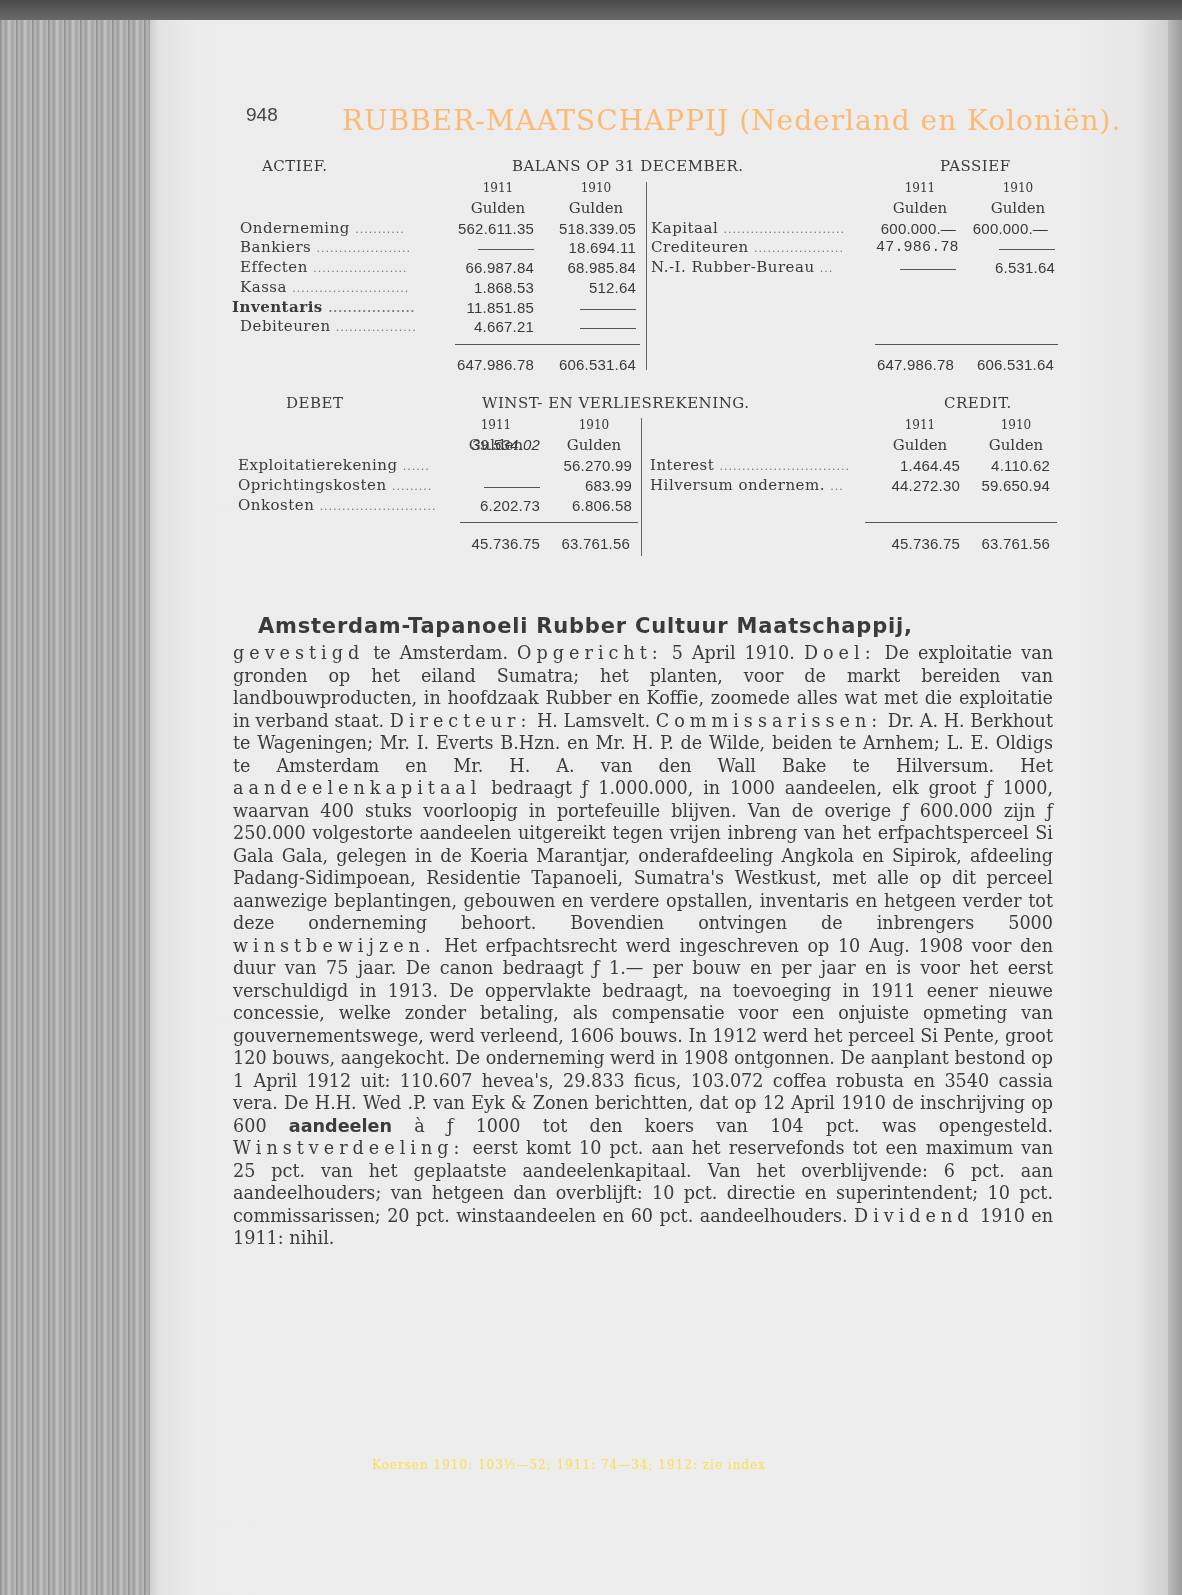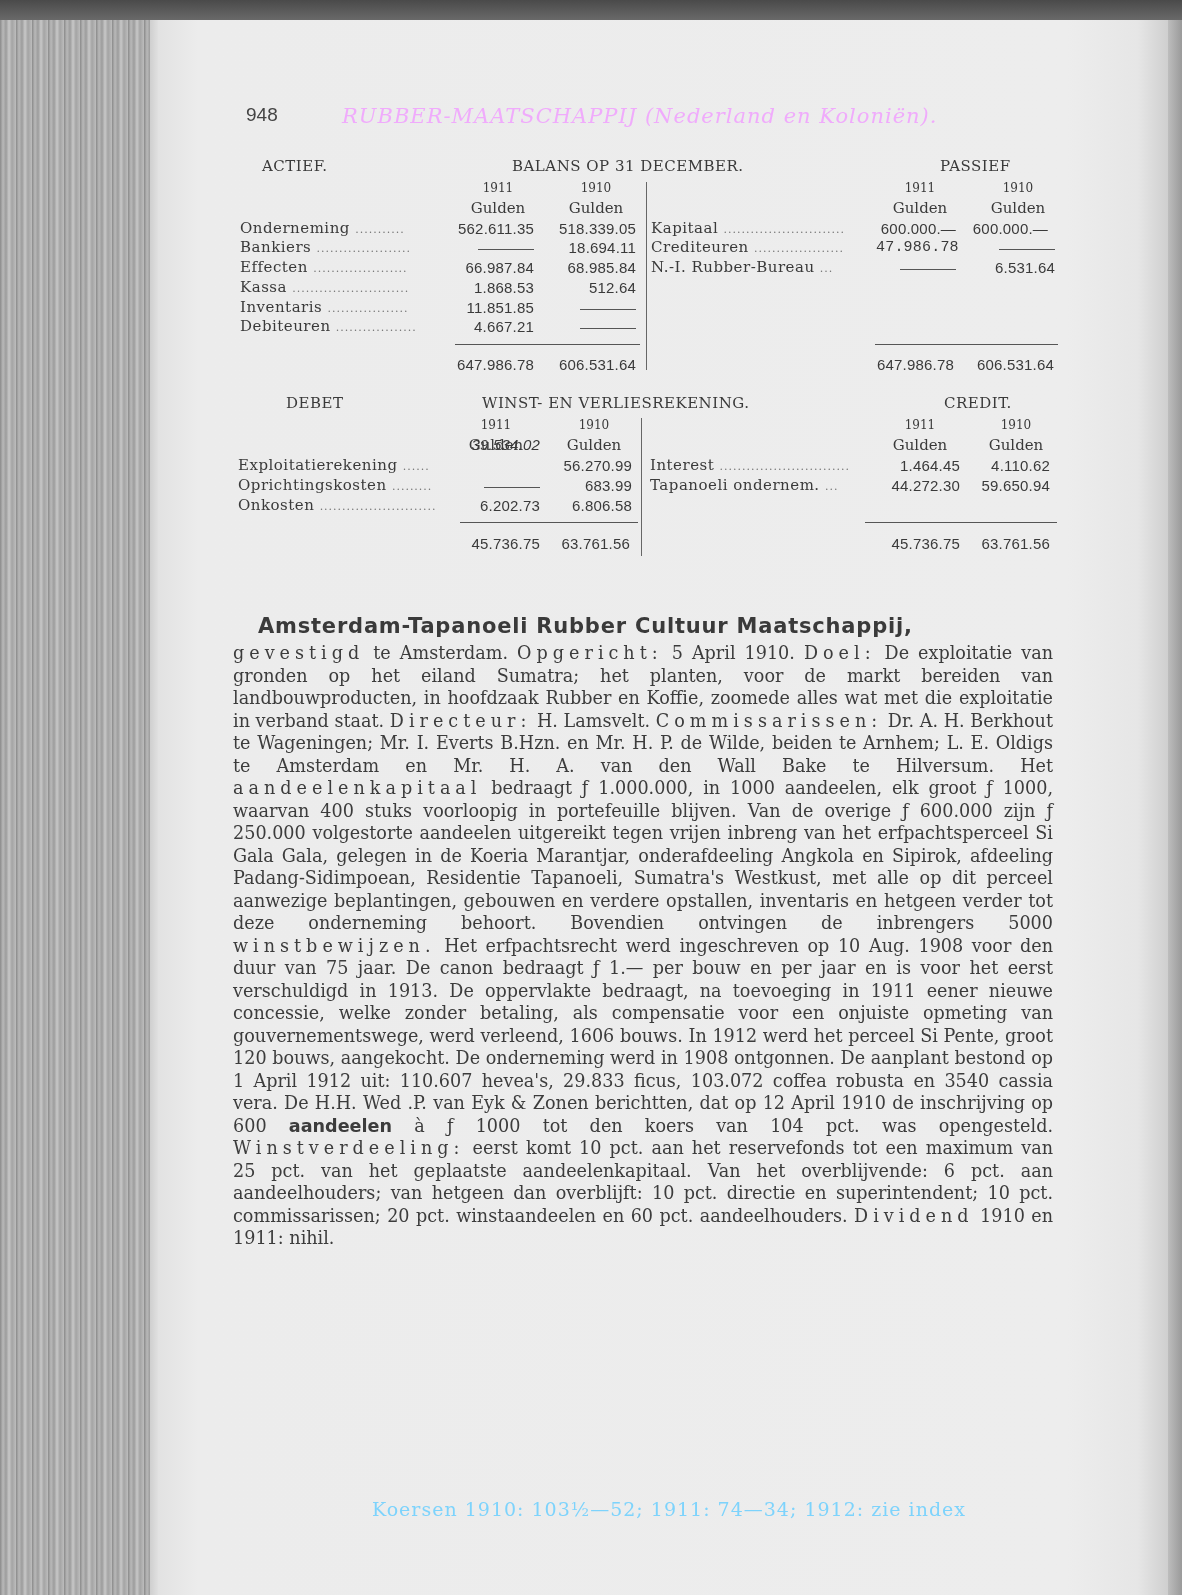--- a/index.html
+++ b/index.html
@@ -17,37 +17,37 @@
   .stack::after { content:""; position:absolute; right:0; top:0; width:8px; height:100%;
     background:linear-gradient(90deg,#cfcfcf,#e0e0e0); }
   .page { position:absolute; left:158px; top:20px; width:1010px; height:1575px;
     background:linear-gradient(90deg,#e2e2e2 0%,#ececec 4%,#ededed 90%,#e6e6e6 97%,#cfcfcf 100%);
   }
   .rightedge { position:absolute; left:1168px; top:20px; width:14px; height:1575px;
     background:linear-gradient(90deg,#bdbdbd,#9a9a9a); }
 
   .abs { position:absolute; white-space:nowrap; }
   .runhead .pgno { left:246px; top:104px; font-size:19px; font-family:"Liberation Sans",sans-serif; color:#444; }
-  .runhead .title { left:342px; top:104px; font-size:21px; font-style:italic; letter-spacing:1px; color:#f0abfc; }
+  .runhead .title { left:342px; top:104px; font-size:28px; letter-spacing:1px; color:#fdba74; }
 
   .sc { font-size:15px; letter-spacing:0.5px; }
   .num { font-size:15px; font-family:"Liberation Sans",sans-serif; letter-spacing:0.2px; text-align:right; width:80px; }
   .hdr { text-align:center; width:80px; font-size:12px; }
   .dash { display:inline-block; width:56px; border-top:1px solid #555; vertical-align:middle; }
   .rule { position:absolute; height:0; border-top:1px solid #555; }
   .vrule { position:absolute; width:0; border-left:1px solid #666; }
   .label { font-size:15px; letter-spacing:0.5px; }
   .dots { color:#777; font-size:11px; letter-spacing:1px; }
 
   .company { left:258px; top:614px; font-family:"DejaVu Sans","Liberation Sans",sans-serif; font-weight:bold; font-size:21px; color:#3a3a3a; letter-spacing:0.8px; }
   .body { position:absolute; left:233px; top:642px; width:820px; font-size:17.6px; line-height:22.5px; text-align:justify; color:#3c3c3c; }
   .body p { margin:0; }
   .sp { letter-spacing:5px; }
   .bold-sans { font-family:"DejaVu Sans","Liberation Sans",sans-serif; font-weight:bold; }
-  .koersen { left:372px; top:1458px; font-size:19px; letter-spacing:1px; color:#7dd3fc;margin-top:40px; }
+  .koersen { left:372px; top:1458px; font-size:12px; letter-spacing:1px; color:#fde047; }
 </style>
 </head>
 <body>
 
 <div class="topshadow"></div>
 <div class="stack"></div>
 <div class="page"></div>
 <div class="rightedge"></div>
 
 <div class="runhead">
@@ -81,21 +81,21 @@
   <div class="abs num" style="left:556px;top:239px;">18.694.11</div>
 
   <div class="abs label" style="left:240px;top:258px;"><span>Effecten</span> <span class="dots">.....................</span></div>
   <div class="abs num" style="left:454px;top:259px;">66.987.84</div>
   <div class="abs num" style="left:556px;top:259px;">68.985.84</div>
 
   <div class="abs label" style="left:240px;top:278px;"><span>Kassa</span> <span class="dots">..........................</span></div>
   <div class="abs num" style="left:454px;top:279px;">1.868.53</div>
   <div class="abs num" style="left:556px;top:279px;">512.64</div>
 
-  <div class="abs label" style="left:240px;top:298px;"><span>Inventaris</span> <span class="dots">..................</span></div>
+  <div class="abs label" style="left:232px;top:298px;font-weight:bold;"><span>Inventaris</span> <span class="dots">..................</span></div>
   <div class="abs num" style="left:454px;top:299px;">11.851.85</div>
   <div class="abs num" style="left:556px;top:299px;"><span class="dash"></span></div>
 
   <div class="abs label" style="left:240px;top:317px;"><span>Debiteuren</span> <span class="dots">..................</span></div>
   <div class="abs num" style="left:454px;top:318px;">4.667.21</div>
   <div class="abs num" style="left:556px;top:318px;"><span class="dash"></span></div>
 
   <div class="rule" style="left:455px;top:344px;width:185px;"></div>
   <div class="abs num" style="left:454px;top:356px;">647.986.78</div>
   <div class="abs num" style="left:556px;top:356px;">606.531.64</div>
@@ -147,21 +147,21 @@
   <div class="abs num" style="left:552px;top:497px;">6.806.58</div>
 
   <div class="rule" style="left:460px;top:522px;width:178px;"></div>
   <div class="abs num" style="left:460px;top:535px;">45.736.75</div>
   <div class="abs num" style="left:550px;top:535px;">63.761.56</div>
 
   <div class="abs label" style="left:650px;top:456px;"><span>Interest</span> <span class="dots">.............................</span></div>
   <div class="abs num" style="left:880px;top:457px;">1.464.45</div>
   <div class="abs num" style="left:970px;top:457px;">4.110.62</div>
 
-  <div class="abs label" style="left:650px;top:476px;"><span>Tapanoeli ondernem.</span> <span class="dots">...</span></div>
+  <div class="abs label" style="left:650px;top:476px;"><span>Hilversum ondernem.</span> <span class="dots">...</span></div>
   <div class="abs num" style="left:880px;top:477px;">44.272.30</div>
   <div class="abs num" style="left:970px;top:477px;">59.650.94</div>
 
   <div class="rule" style="left:865px;top:522px;width:192px;"></div>
   <div class="abs num" style="left:880px;top:535px;">45.736.75</div>
   <div class="abs num" style="left:970px;top:535px;">63.761.56</div>
 </div>
 
 <div class="abs company">Amsterdam-Tapanoeli Rubber Cultuur Maatschappij,</div>
 

